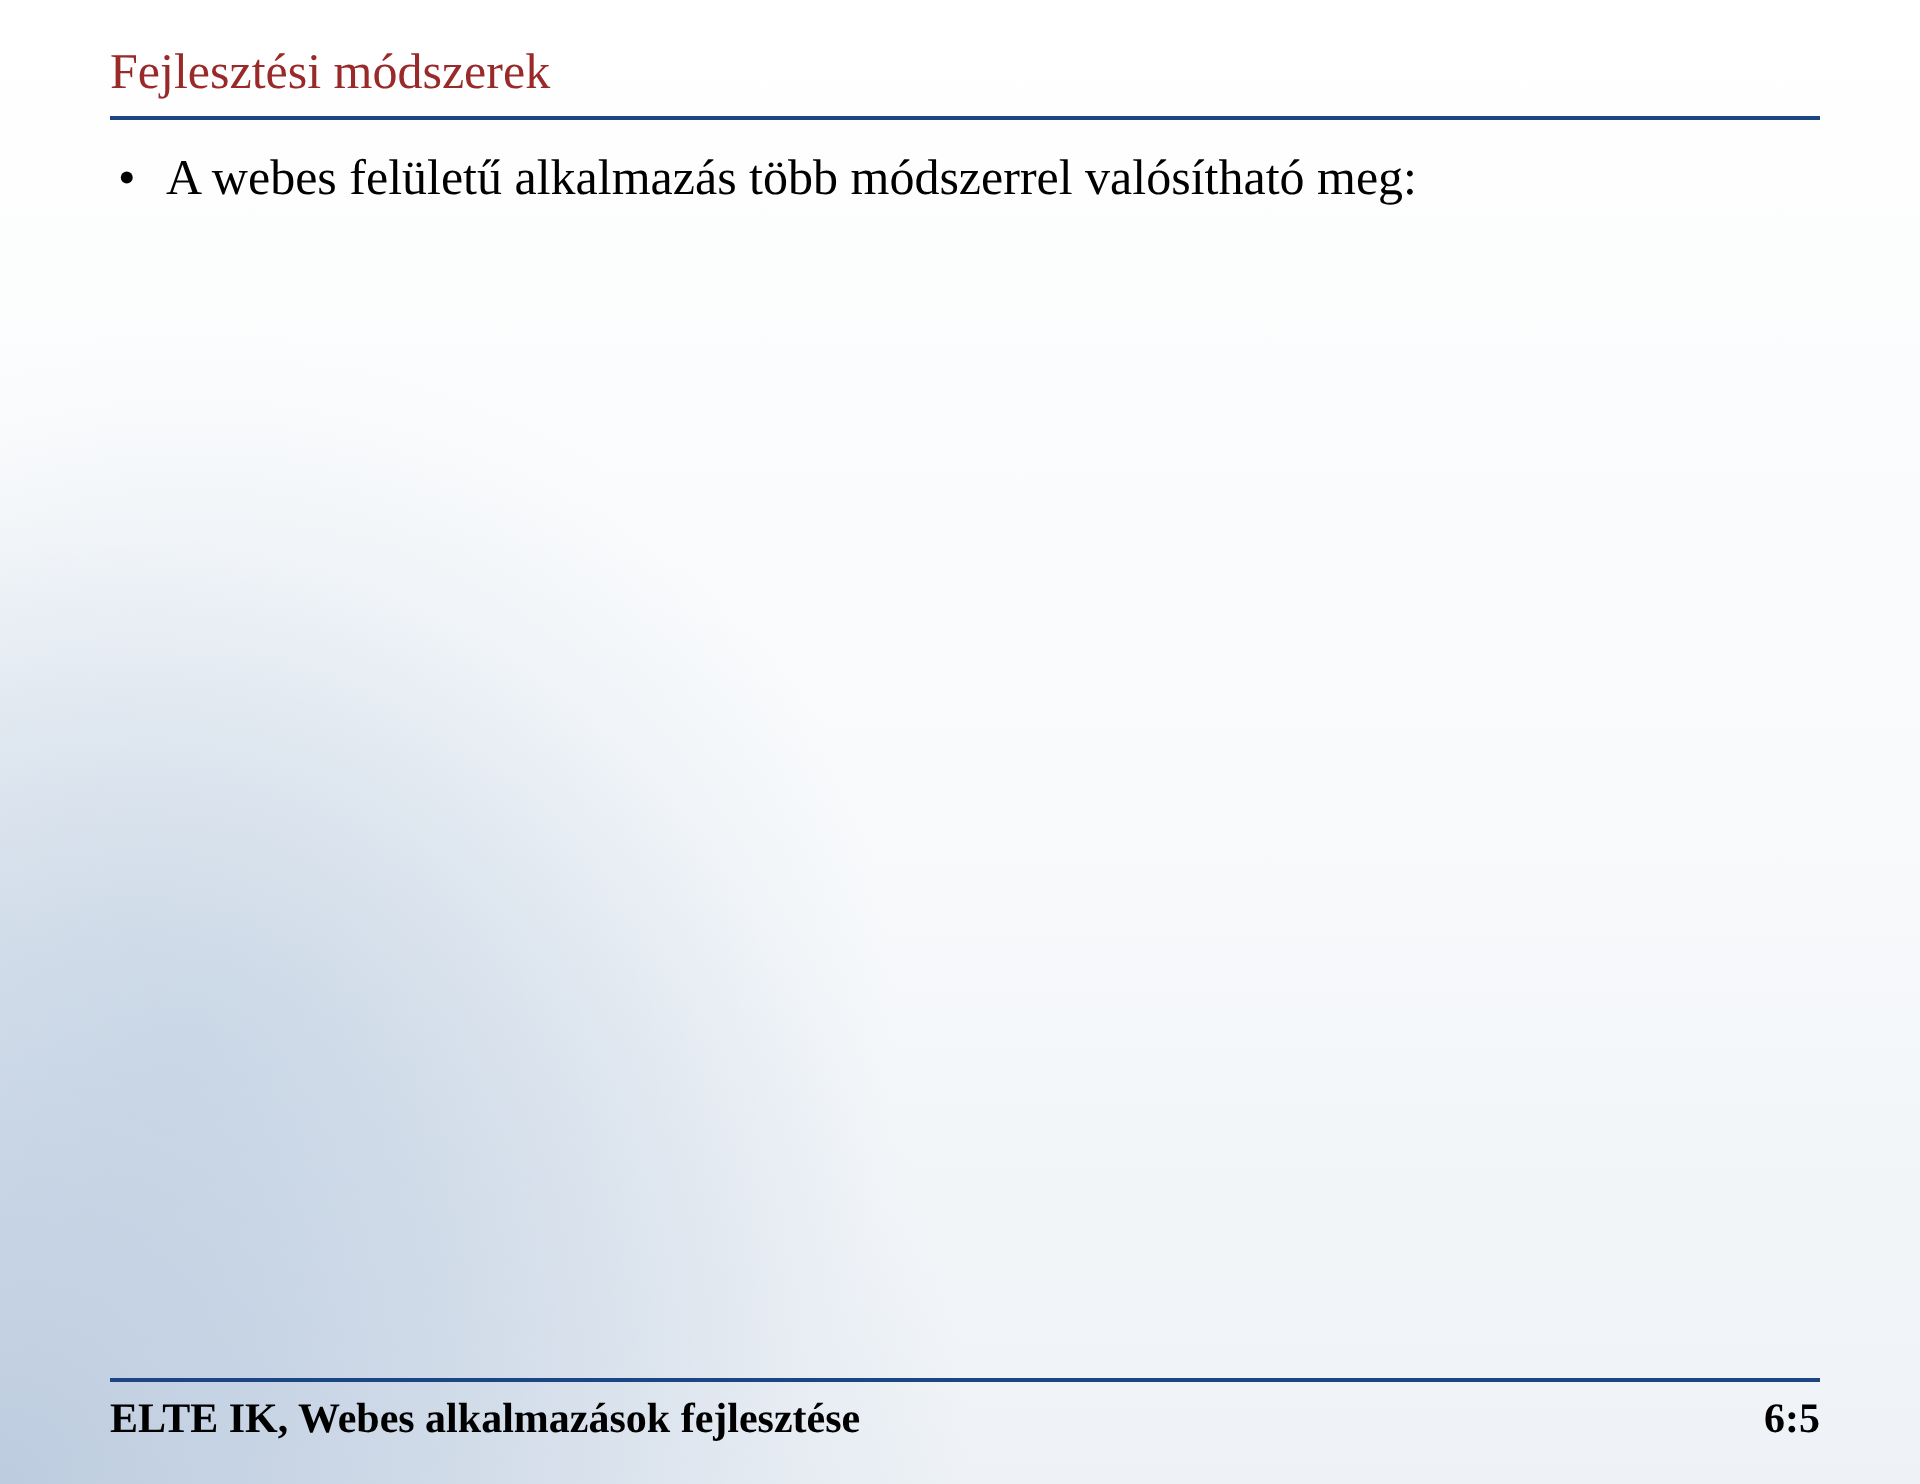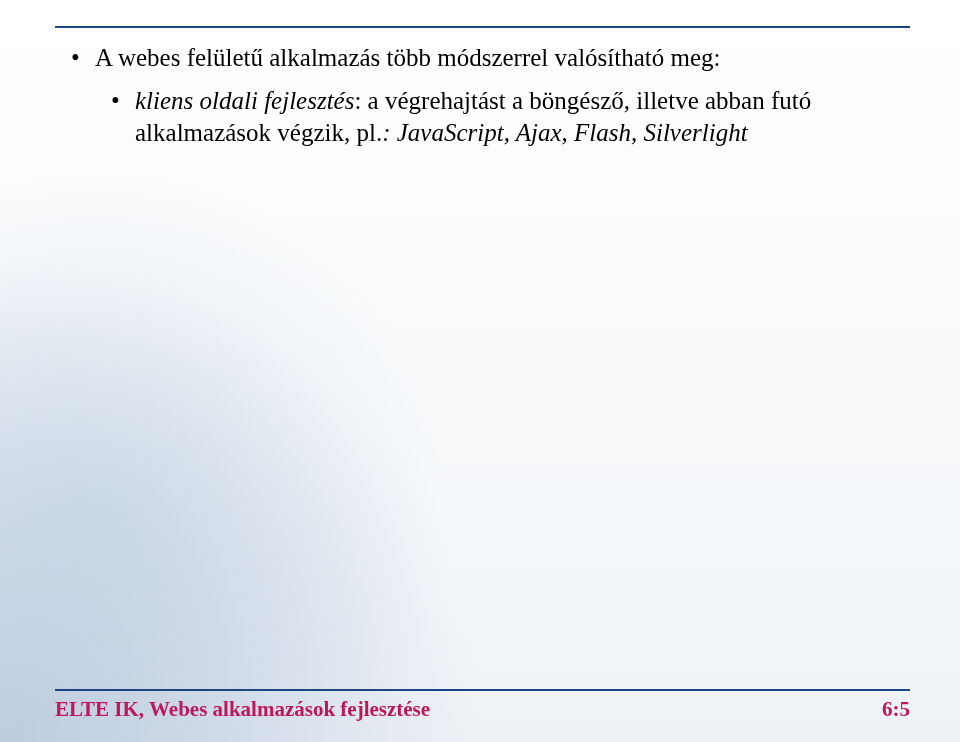--- a/index.html
+++ b/index.html
@@ -45,21 +45,21 @@
     border-top: 2px solid #1c4584;
     margin: 4px 0 14px 0;
   }
   .content {
     color: #000;
     font-size: 25px;
     line-height: 1.3;
   }
   ul.lvl1 {
     list-style: none;
-    margin: 12px;
+    margin: 0;
     padding: 0 0 0 24px;
   }
   ul.lvl1 > li {
     position: relative;
     padding-left: 4px;
     margin-bottom: 14px;
   }
   ul.lvl1 > li::before {
     content: "•";
     position: absolute;
@@ -100,40 +100,38 @@
   }
   .footer hr.frule {
     border: none;
     border-top: 2px solid #1c4584;
     margin: 0 0 6px 0;
   }
   .footer-row {
     display: flex;
     justify-content: space-between;
     align-items: baseline;
-    color: #be185d;
+    color: #000000;
     font-weight: bold;
     font-size: 21px;
   }
 </style>
 </head>
 <body>
 <div class="bg"></div>
 
 <div class="slide">
+  <div class="subtitle">Fejlesztési módszerek</div>
   <hr class="rule">
 
   <div class="content">
     <ul class="lvl1">
       <li>
         <span>A webes felületű alkalmazás több módszerrel valósítható meg:</span>
         <ul class="lvl2">
-          <li>
-            <span class="inline italic">kliens oldali fejlesztés</span><span class="inline">: a végrehajtást a böngésző, illetve abban futó alkalmazások végzik, pl.</span><span class="inline italic">: JavaScript, Ajax, Flash, Silverlight</span>
-          </li>
         </ul>
       </li>
     </ul>
   </div>
 
   <div class="footer">
     <hr class="frule">
     <div class="footer-row">
       <span>ELTE IK, Webes alkalmazások fejlesztése</span>
       <span>6:5</span>

